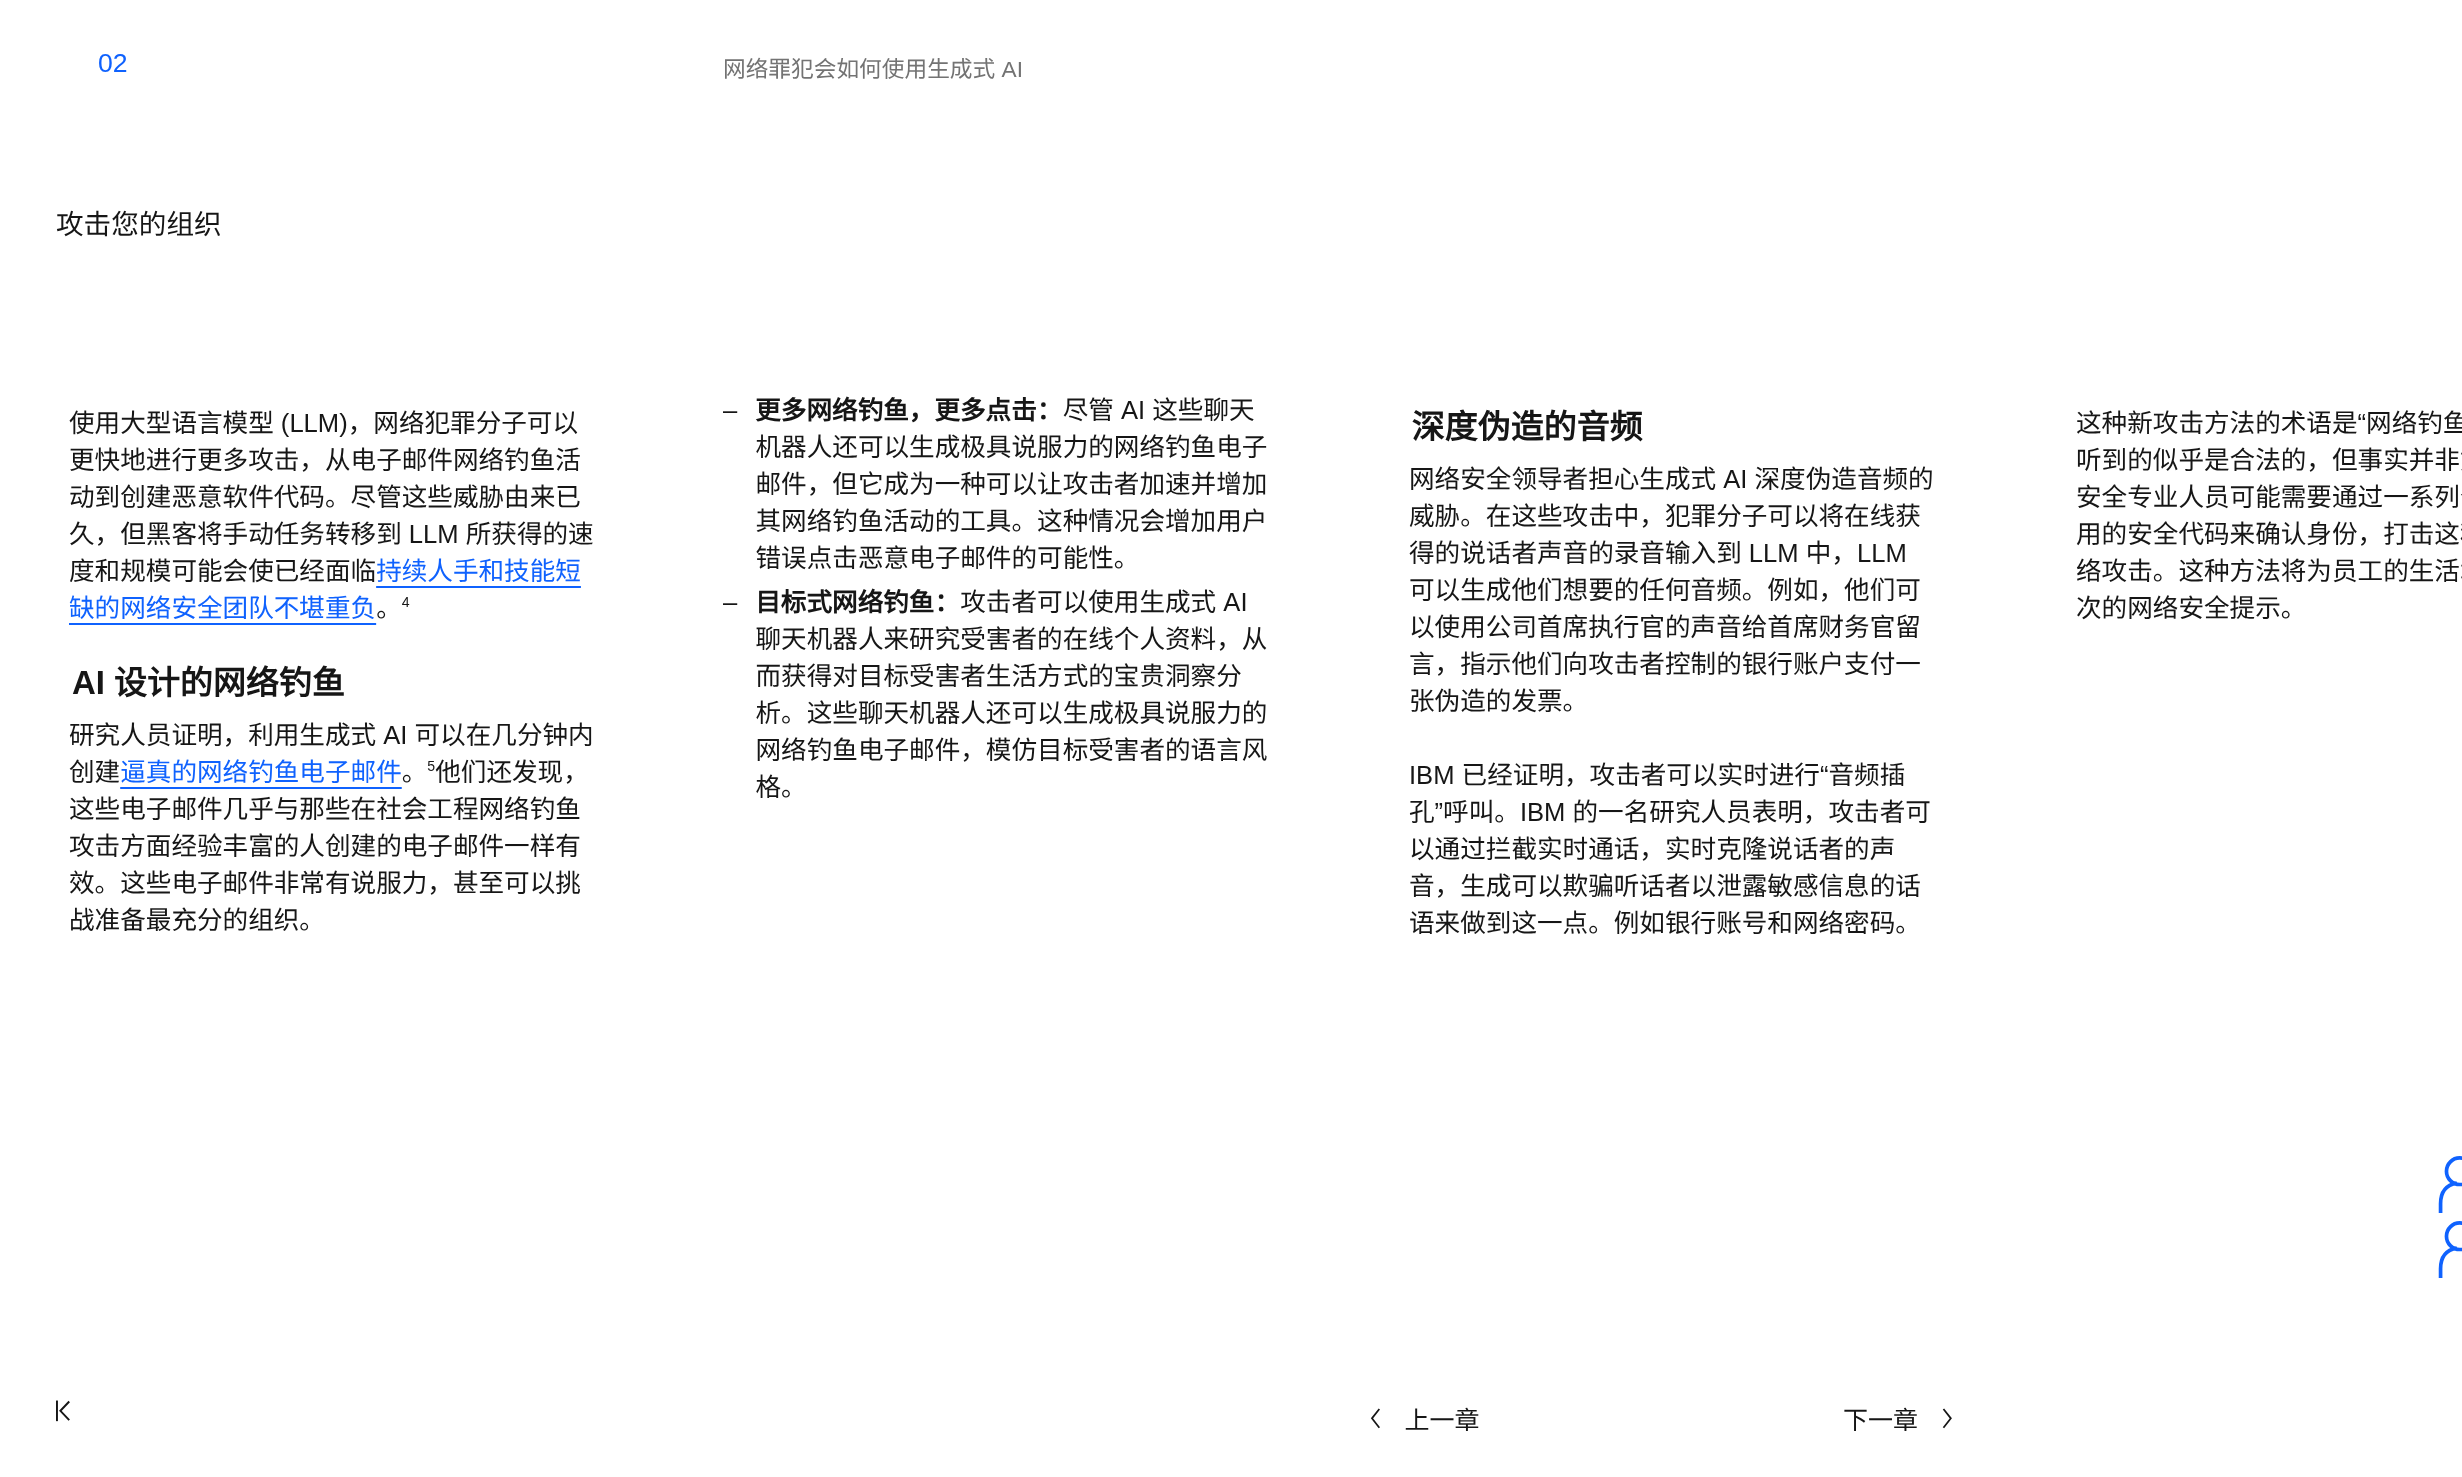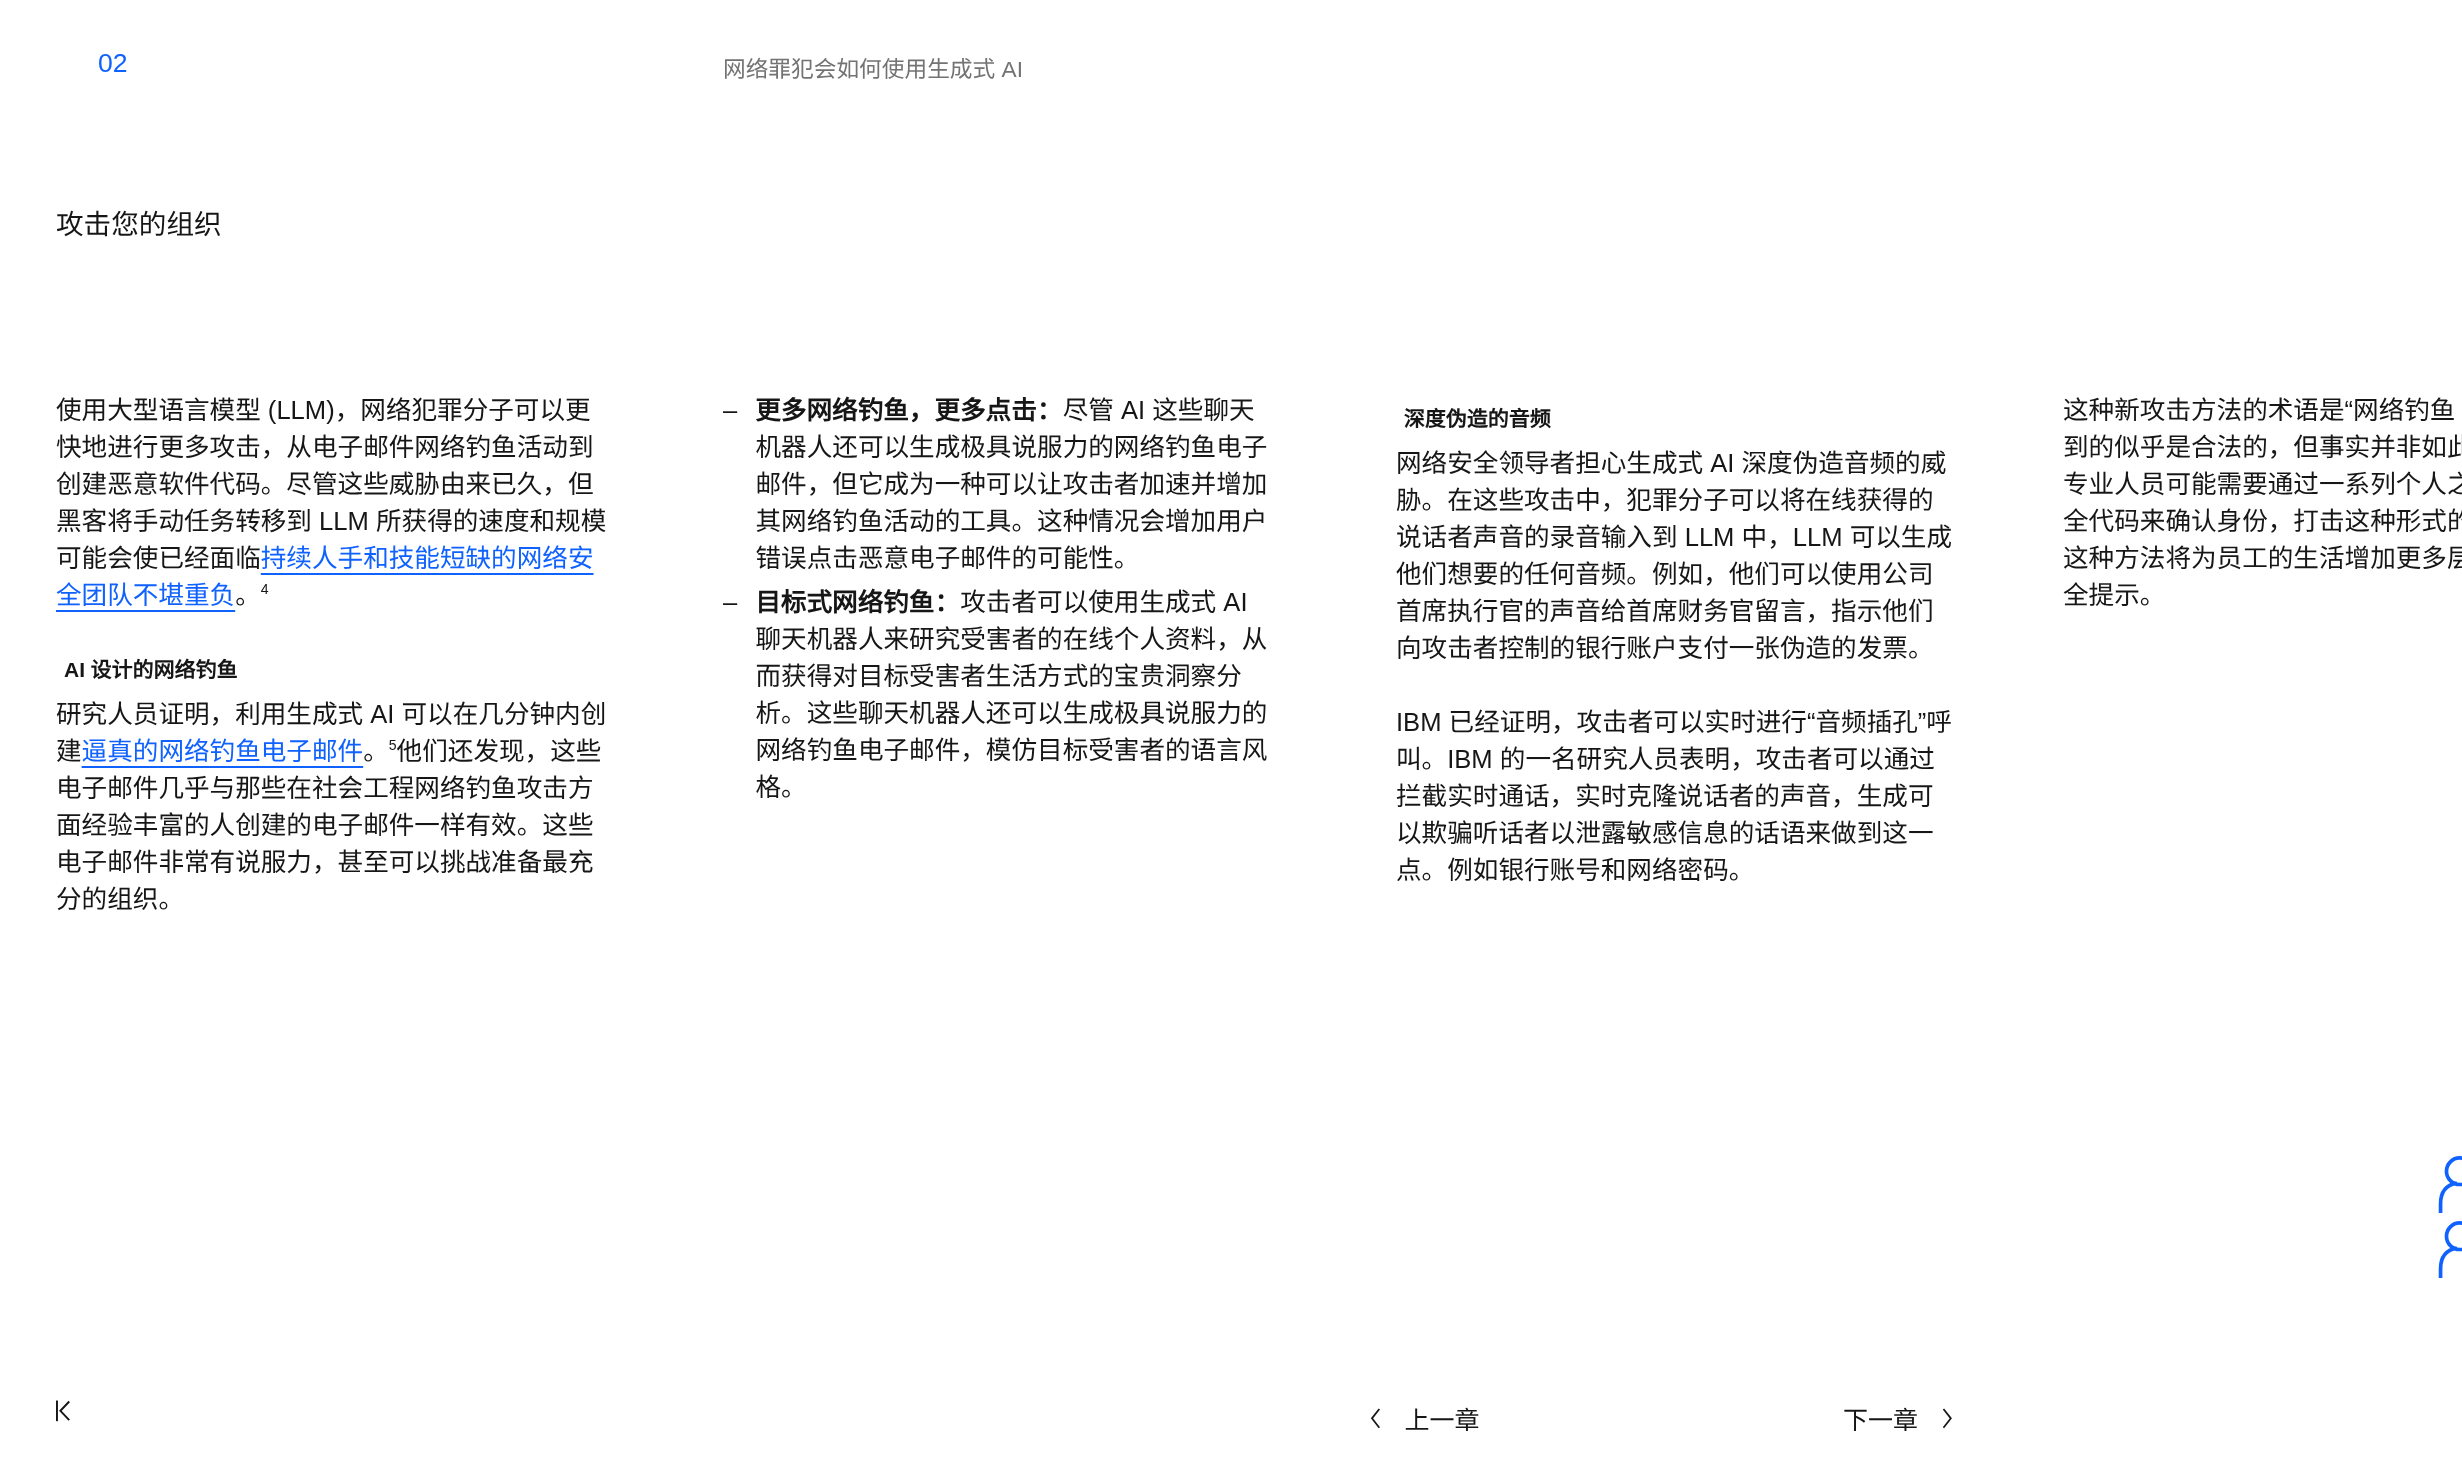--- a/index.html
+++ b/index.html
@@ -6,22 +6,22 @@
   #page{
     position:relative;width:2626px;height:1477px;background:#ffffff;
     font-family:"Liberation Sans",sans-serif;color:#161616;overflow:hidden;
   }
   .abs{position:absolute;}
   .chapter-num{left:56px;top:48px;font-size:26.6px;color:var(--accent,#0f62fe);margin-left:42px;}
   .doc-title{left:723px;top:51px;font-size:22.7px;color:#737373;}
   .section-title{left:56px;top:202px;font-size:27.6px;font-weight:400;margin:0;text-align:center;}
   .col{position:absolute;top:392px;width:556px;font-size:25.6px;line-height:37px;
        text-align:left;letter-spacing:0;}
-  .col p{margin:0;}
-  .col h3{font-size:21px;line-height:37px;font-weight:700;margin:8px;}
+  .col p{margin:13px;}
+  .col h3{font-size:33px;line-height:37px;font-weight:700;margin:16px;}
   .col1{left:56px;}
   .col2{left:723px;}
   .col3{left:1396px;}
   .col4{left:2063px;}
   .col1 h3{margin-top:37px;}
   .col3 .para2{margin-top:37px;}
   .bullet-list{list-style:none;margin:0;padding:0;}
   .bullet{display:flex;align-items:flex-start;}
   .bullet + .bullet{margin-top:7.4px;}
   .dash{flex:0 0 32.5px;width:32.5px;}

